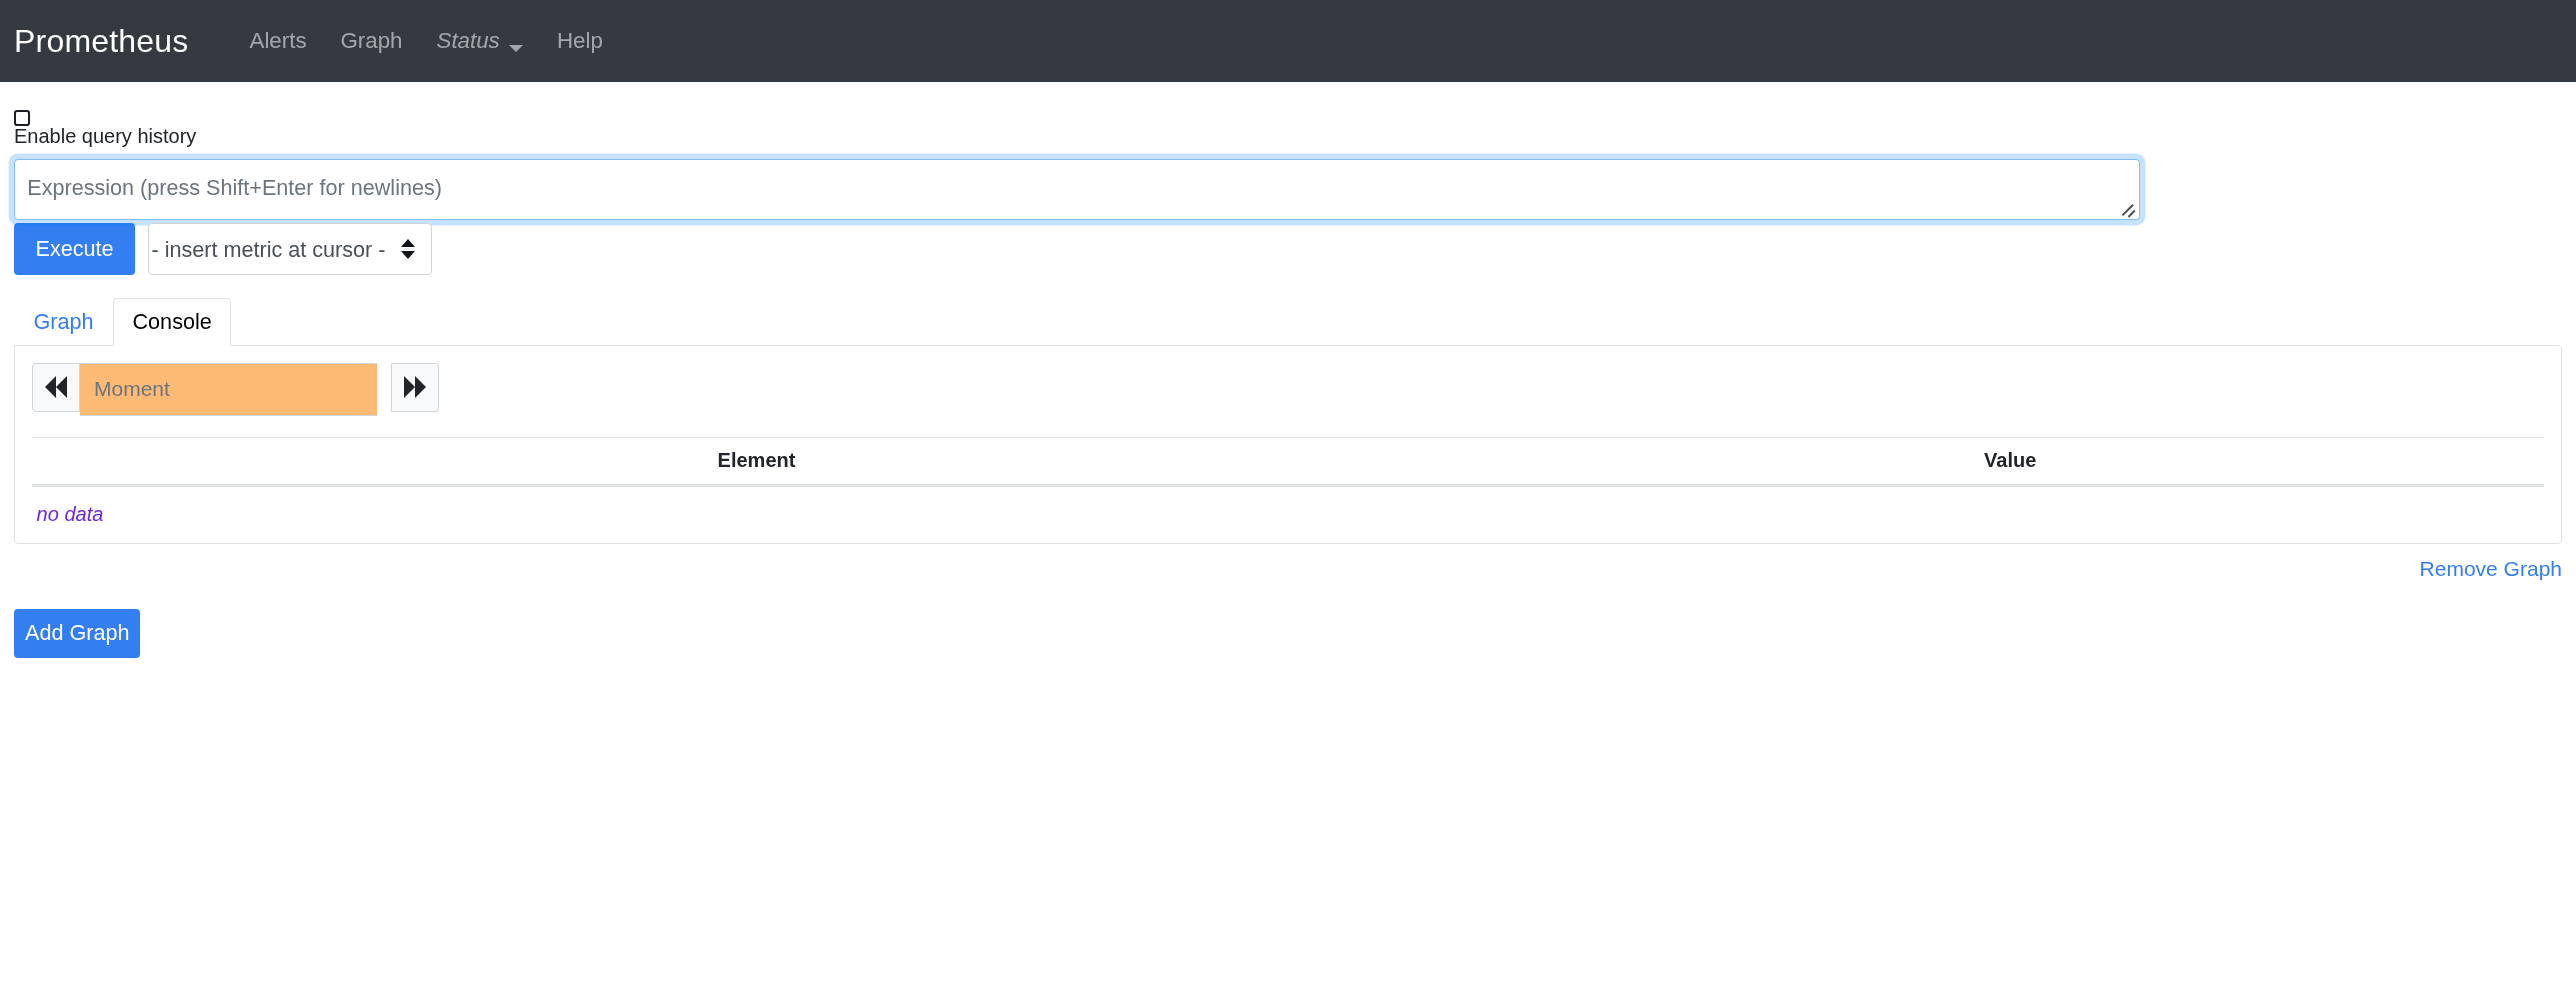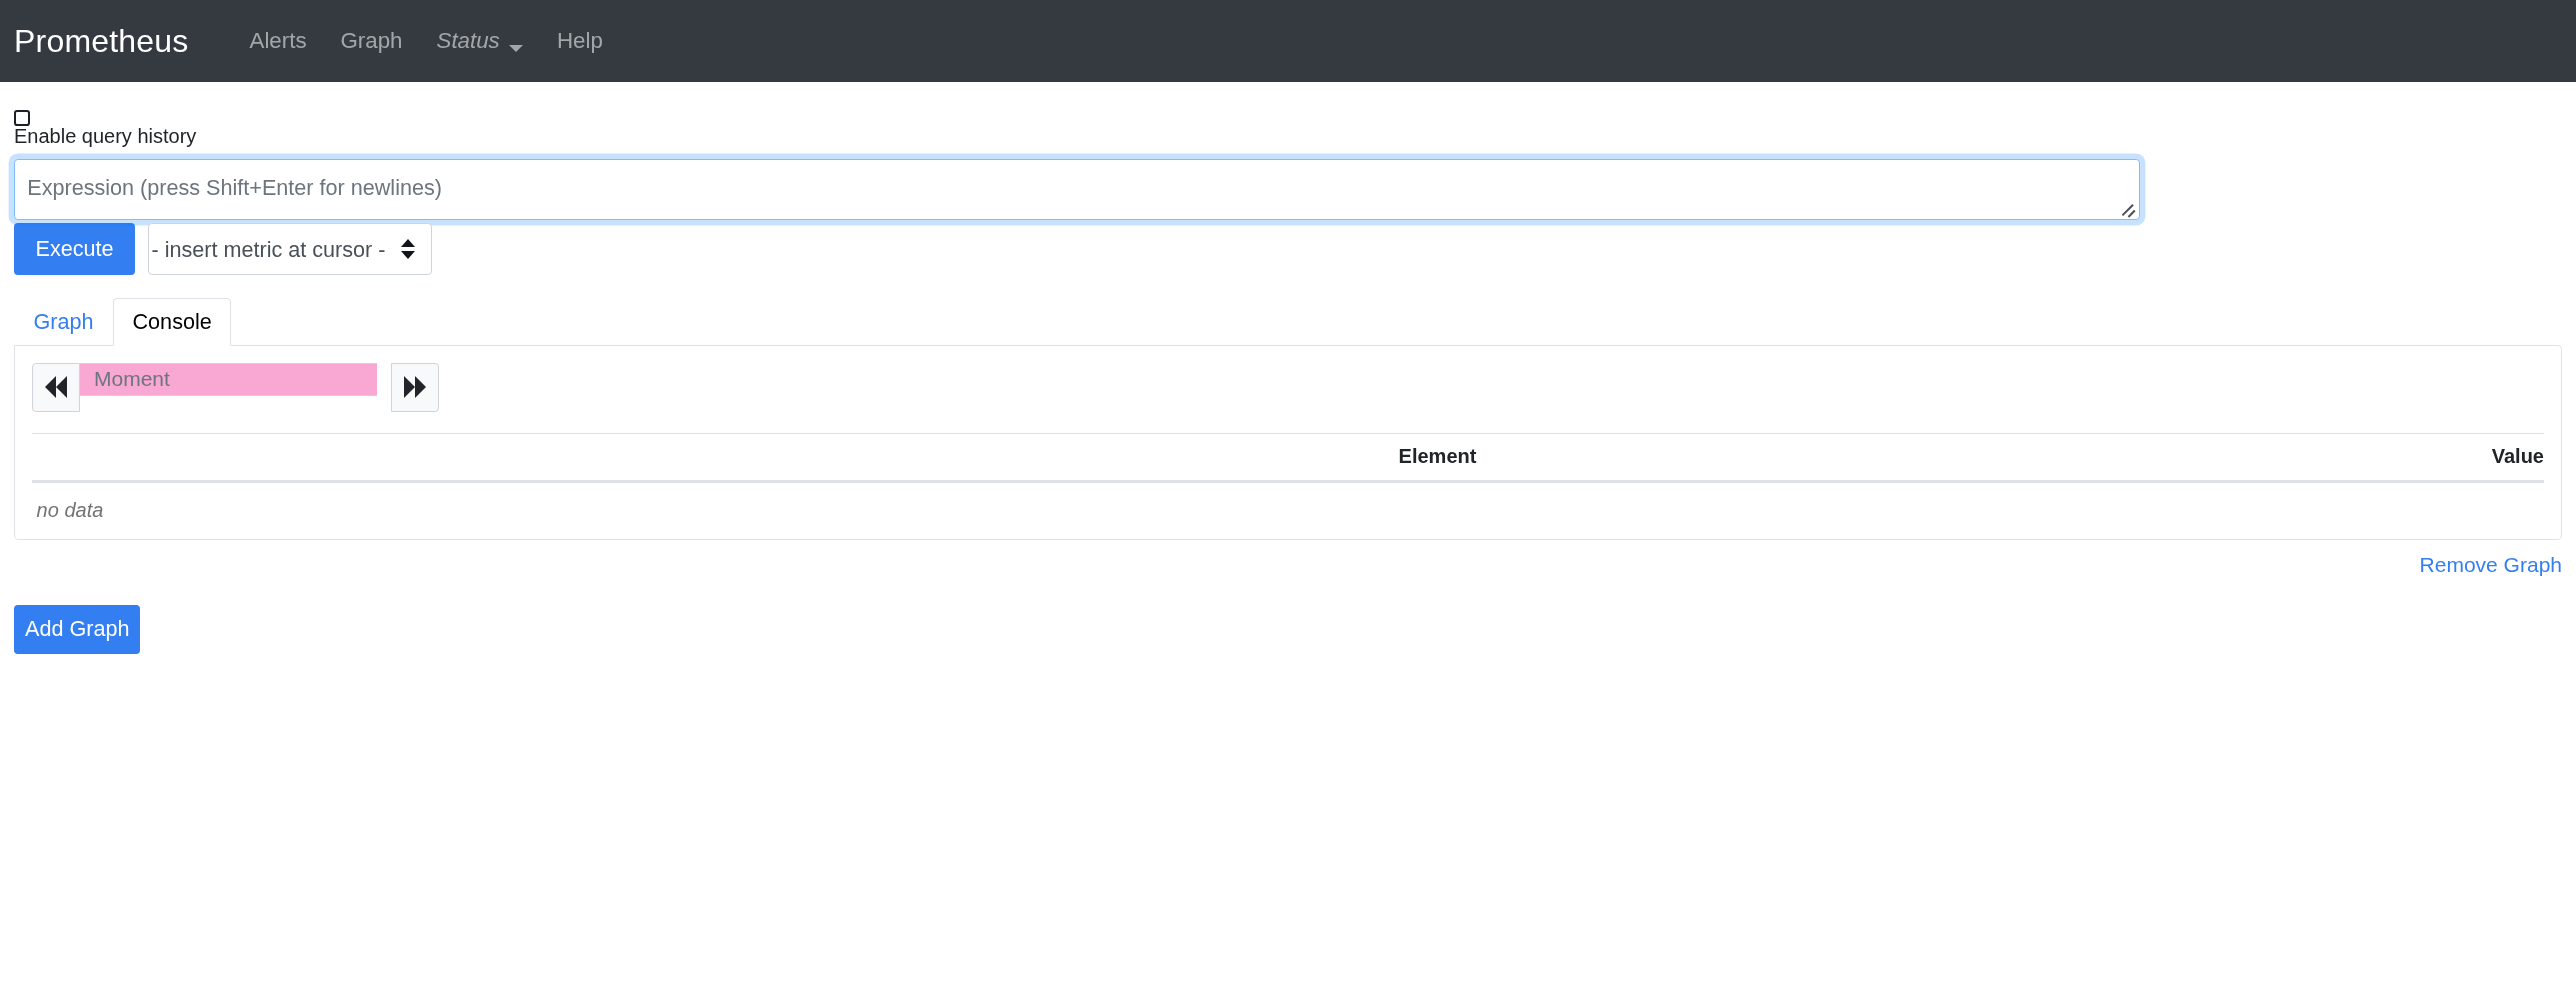--- a/index.html
+++ b/index.html
@@ -210,30 +210,30 @@
     border: 1.5px solid #ced4da;
     display: flex;
     align-items: center;
     justify-content: center;
     cursor: pointer;
   }
   .moment-btn:first-child { border-radius: 3.9px 0 0 3.9px; }
   .moment-btn:last-child { border-radius: 0 3.9px 3.9px 0; }
   .moment-input {
     width: 297px;
-    height: 33px;
+    height: 53px;
     border: 1.5px solid #ced4da;
     border-left: none;
     border-right: none;
     font-size: 21px;
     font-family: "Liberation Sans", sans-serif;
     color: #495057;
     padding: 8px 14px;
     outline: none;
-    background: #f9a8d4;
+    background: #fdba74;
   }
   .moment-input::placeholder { color: #6c757d; opacity: 1; }
   .spacer-16 { width: 14px; flex: 0 0 14px; }
   .arrow-glyph { display: flex; }
   .tri {
     width: 0; height: 0;
     border-top: 11.6px solid transparent;
     border-bottom: 11.6px solid transparent;
   }
   .tri.left { border-right: 11.6px solid #212529; }
@@ -241,33 +241,33 @@
   .tri.left + .tri.left { margin-left: -0.8px; }
   .tri.right + .tri.right { margin-left: -0.8px; }
 
   
   table.results {
     width: 100%;
     border-collapse: collapse;
     table-layout: fixed;
   }
   table.results th {
-    text-align: right;
+    text-align: center;
     font-size: 20px;
     font-weight: bold;
     color: #212529;
     padding: 10.8px 0 12.3px 0;
     border-bottom: 3.1px solid #dee2e6;
     border-top: 1.5px solid #dee2e6;
   }
   table.results th.col-element { width: 57.5%; padding-left: 4.6px; }
   table.results td {
     font-size: 20px;
     padding: 15.4px 0 17px 4.6px;
-    color: #737373;
+    color: #6d28d9;
     border: none;
   }
   td.nodata { font-style: italic; }
 
   
   .remove-row {
     display: flex;
     justify-content: flex-end;
     margin-top: 13px;
   }

